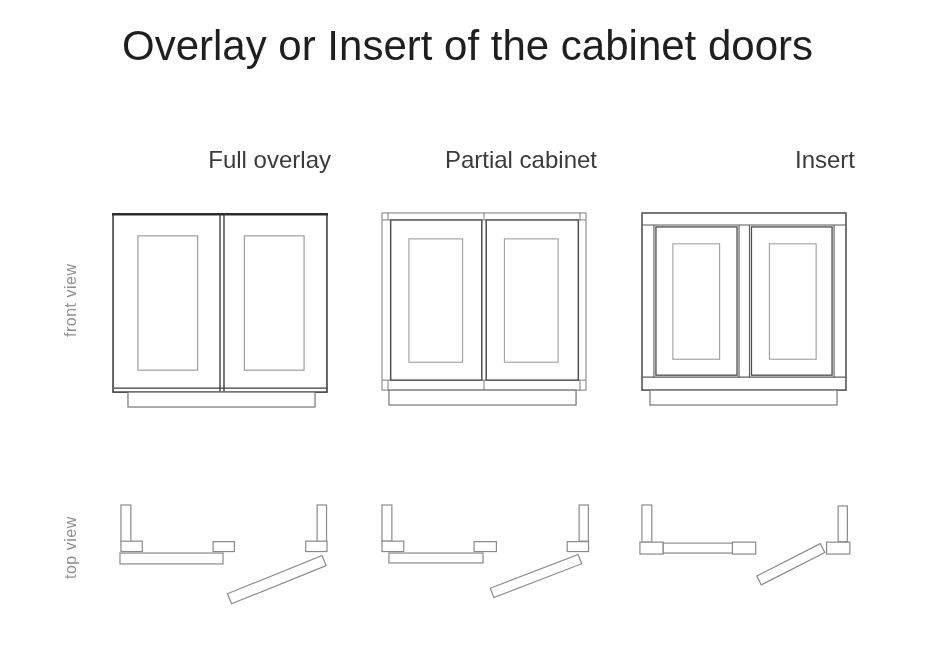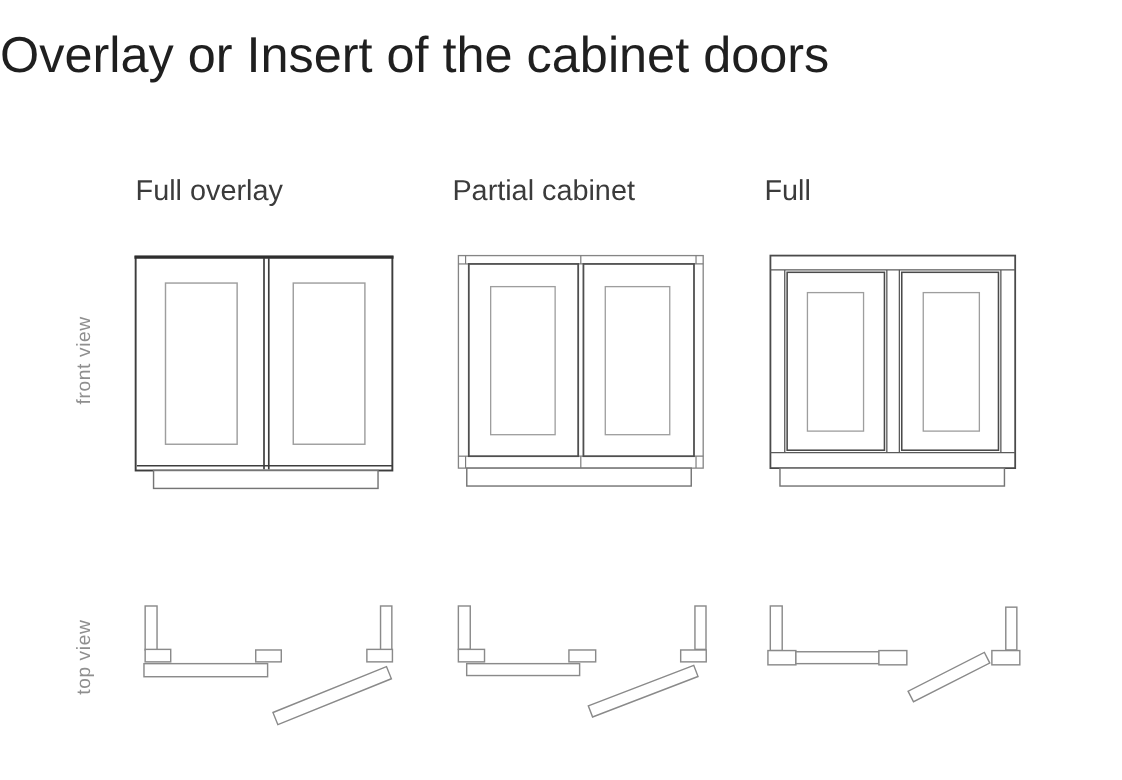--- a/index.html
+++ b/index.html
@@ -6,30 +6,31 @@
   body {
     width: 935px; height: 650px;
     background: #ffffff;
     font-family: "Liberation Sans", sans-serif;
     position: relative;
     overflow: hidden;
   }
   .page-title {
     position: absolute;
     left: 0; right: 0; top: 22px;
+    text-align: center;
     font-size: 42px;
     font-weight: 400;
     letter-spacing: 0px;
     color: #1f1f1f;
     white-space: nowrap;
   }
   .col-header {
     position: absolute;
     top: 146px;
-    text-align: left;
+    text-align: right;
     font-size: 24px;
     font-weight: 400;
     color: #3b3b3b;
     white-space: nowrap;
   }
   .col-header.c1 { left: 113px; width: 218px; }
   .col-header.c2 { left: 377px; width: 220px; }
   .col-header.c3 { left: 637px; width: 218px; }
 
   .side-label {
@@ -55,21 +56,21 @@
   .topv.c2  { left: 379px; top: 502px; }
   .topv.c3  { left: 637px; top: 502px; }
 </style>
 </head>
 <body>
 
 <div class="page-title">Overlay or Insert of the cabinet doors</div>
 
 <div class="col-header c1">Full overlay</div>
 <div class="col-header c2">Partial cabinet</div>
-<div class="col-header c3">Full</div>
+<div class="col-header c3">Insert</div>
 
 <div class="side-label front">front view</div>
 <div class="side-label top">top view</div>
 
 <svg class="diagram front c1" width="219" height="199" viewBox="0 0 220 200">
   <rect x="2" y="3" width="215" height="179" fill="#ffffff" stroke="#3d3d3d" stroke-width="1.6"></rect>
   <line x1="1" y1="3.3" x2="218" y2="3.3" stroke="#2e2e2e" stroke-width="2.6"></line>
   <line x1="109.5" y1="4" x2="109.5" y2="181" stroke="#3d3d3d" stroke-width="1.4"></line>
   <line x1="113.5" y1="4" x2="113.5" y2="181" stroke="#3d3d3d" stroke-width="1.4"></line>
   <line x1="3" y1="178" x2="217" y2="178" stroke="#3d3d3d" stroke-width="1.1"></line>

